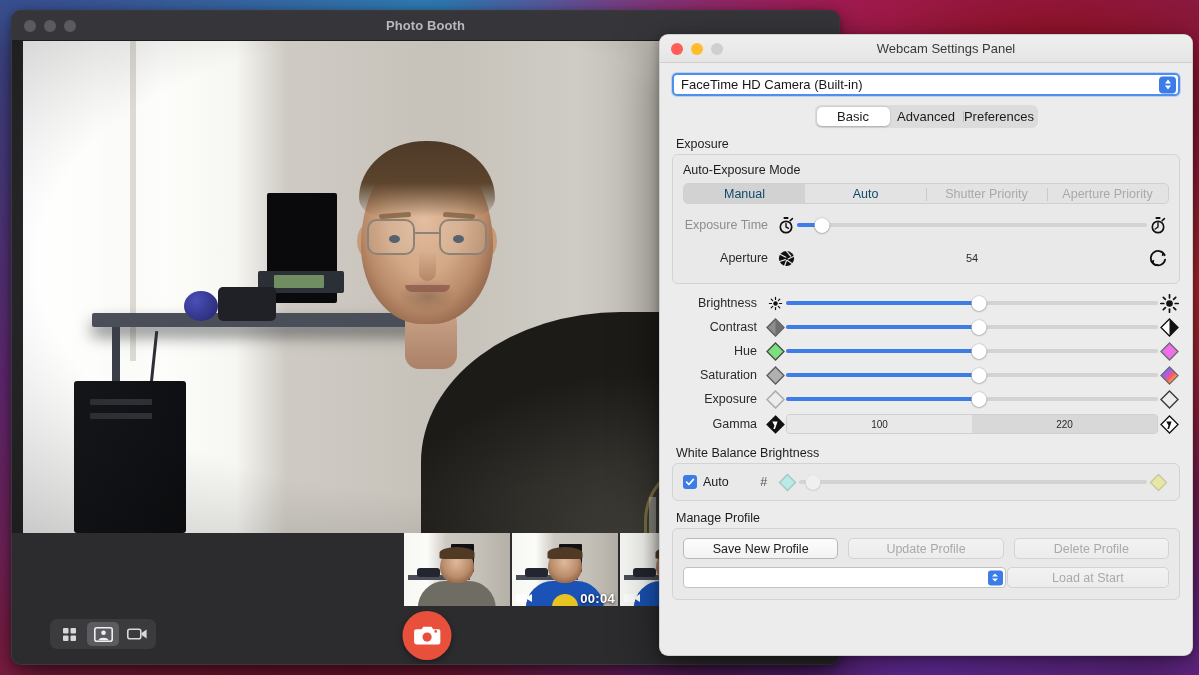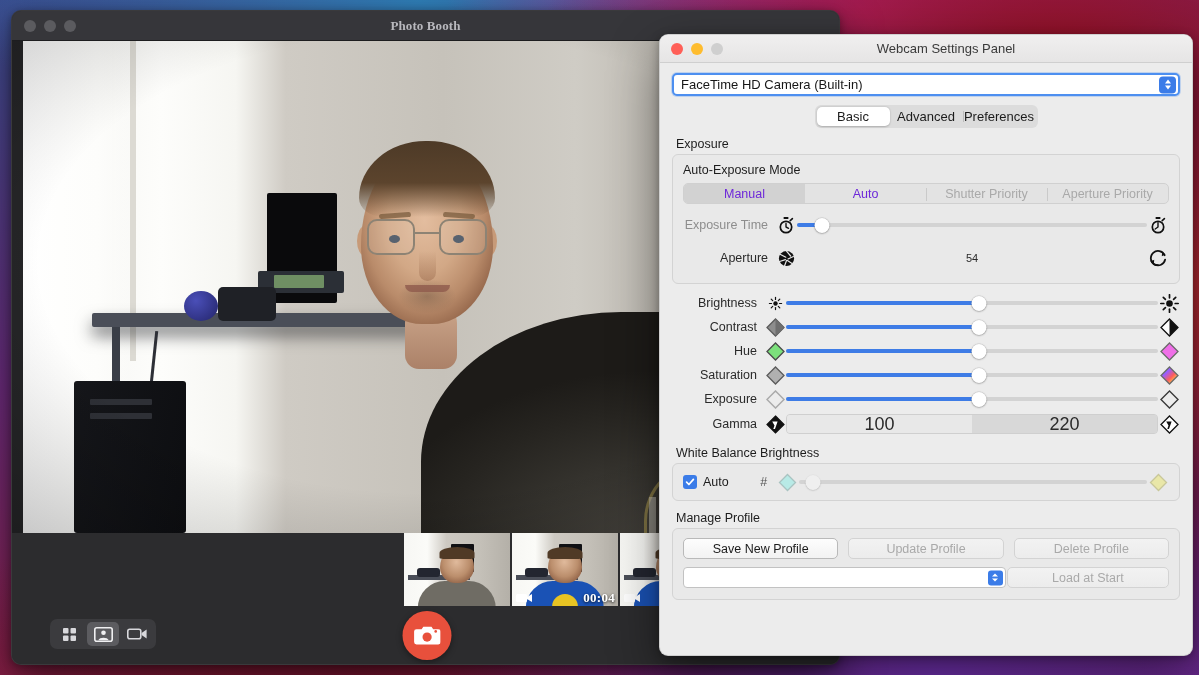--- a/index.html
+++ b/index.html
@@ -26,21 +26,20 @@
 
   
   #photobooth {
     position: absolute; left: 11px; top: 10px;
     width: 829px; height: 655px;
     background: #2c2c2e;
     border-radius: 10px;
     box-shadow: 0 16px 40px rgba(0,0,0,.50), 0 2px 8px rgba(0,0,0,.35);
     overflow: hidden;
     border: 1px solid rgba(255,255,255,.07);
-    font-family: Liberation Serif, serif;
   }
   #pb-titlebar {
     position: relative; height: 30px; width: 100%;
     background: #36363a;
     border-bottom: 1px solid #1d1d1f;
     display: flex; align-items: center;
   }
   .pb-lights { display: flex; gap: 8px; margin-left: 12px; }
   .pb-light { width: 12px; height: 12px; border-radius: 50%; background: #5b5b5f; }
   #pb-title {
@@ -417,21 +416,21 @@
   }
 
   
   .segmented {
     display: flex; width: 100%; height: 21px;
     background: #e3e3e3; border: 1px solid #d0d0d0; border-radius: 5px;
     overflow: hidden;
   }
   .seg {
     flex: 1; display: flex; align-items: center; justify-content: center;
-    font-size: 12.5px; color: #6d28d9; position: relative;
+    font-size: 12.5px; color: #0c4a6e; position: relative;
   }
   .seg.selected { background: #d2d2d2; font-weight: 400; }
   .seg.disabled { color: #a9a9a9; }
   .seg + .seg::before {
     content: ""; position: absolute; left: 0; top: 4px;
     width: 1px; height: 13px; background: #cacaca;
   }
   .seg.selected + .seg::before { background: transparent; }
 
   
@@ -462,21 +461,21 @@
   .aperture-row { display: flex; align-items: center; height: 30px; margin-top: 6px; }
   .ap-val { flex: 1; text-align: center; font-size: 11px; color: #2a2a2a; }
 
   
   .gamma-seg {
     flex: 1; display: flex; height: 20px;
     background: #e3e3e3; border: 1px solid #cfcfcf; border-radius: 4px; overflow: hidden;
   }
   .gamma-cell {
     flex: 1; display: flex; align-items: center; justify-content: center;
-    font-size: 18px; color: #2a2a2a;
+    font-size: 10px; color: #2a2a2a;
   }
   .gamma-cell.on { background: #d8d8d8; }
   .gamma-cell.off { background: #e8e8e8; }
 
   
   .cbx {
     width: 14px; height: 14px; border-radius: 3px; background: #3b7ce8;
     display: flex; align-items: center; justify-content: center; flex: 0 0 auto;
   }
   .cbx svg { display: block; }

